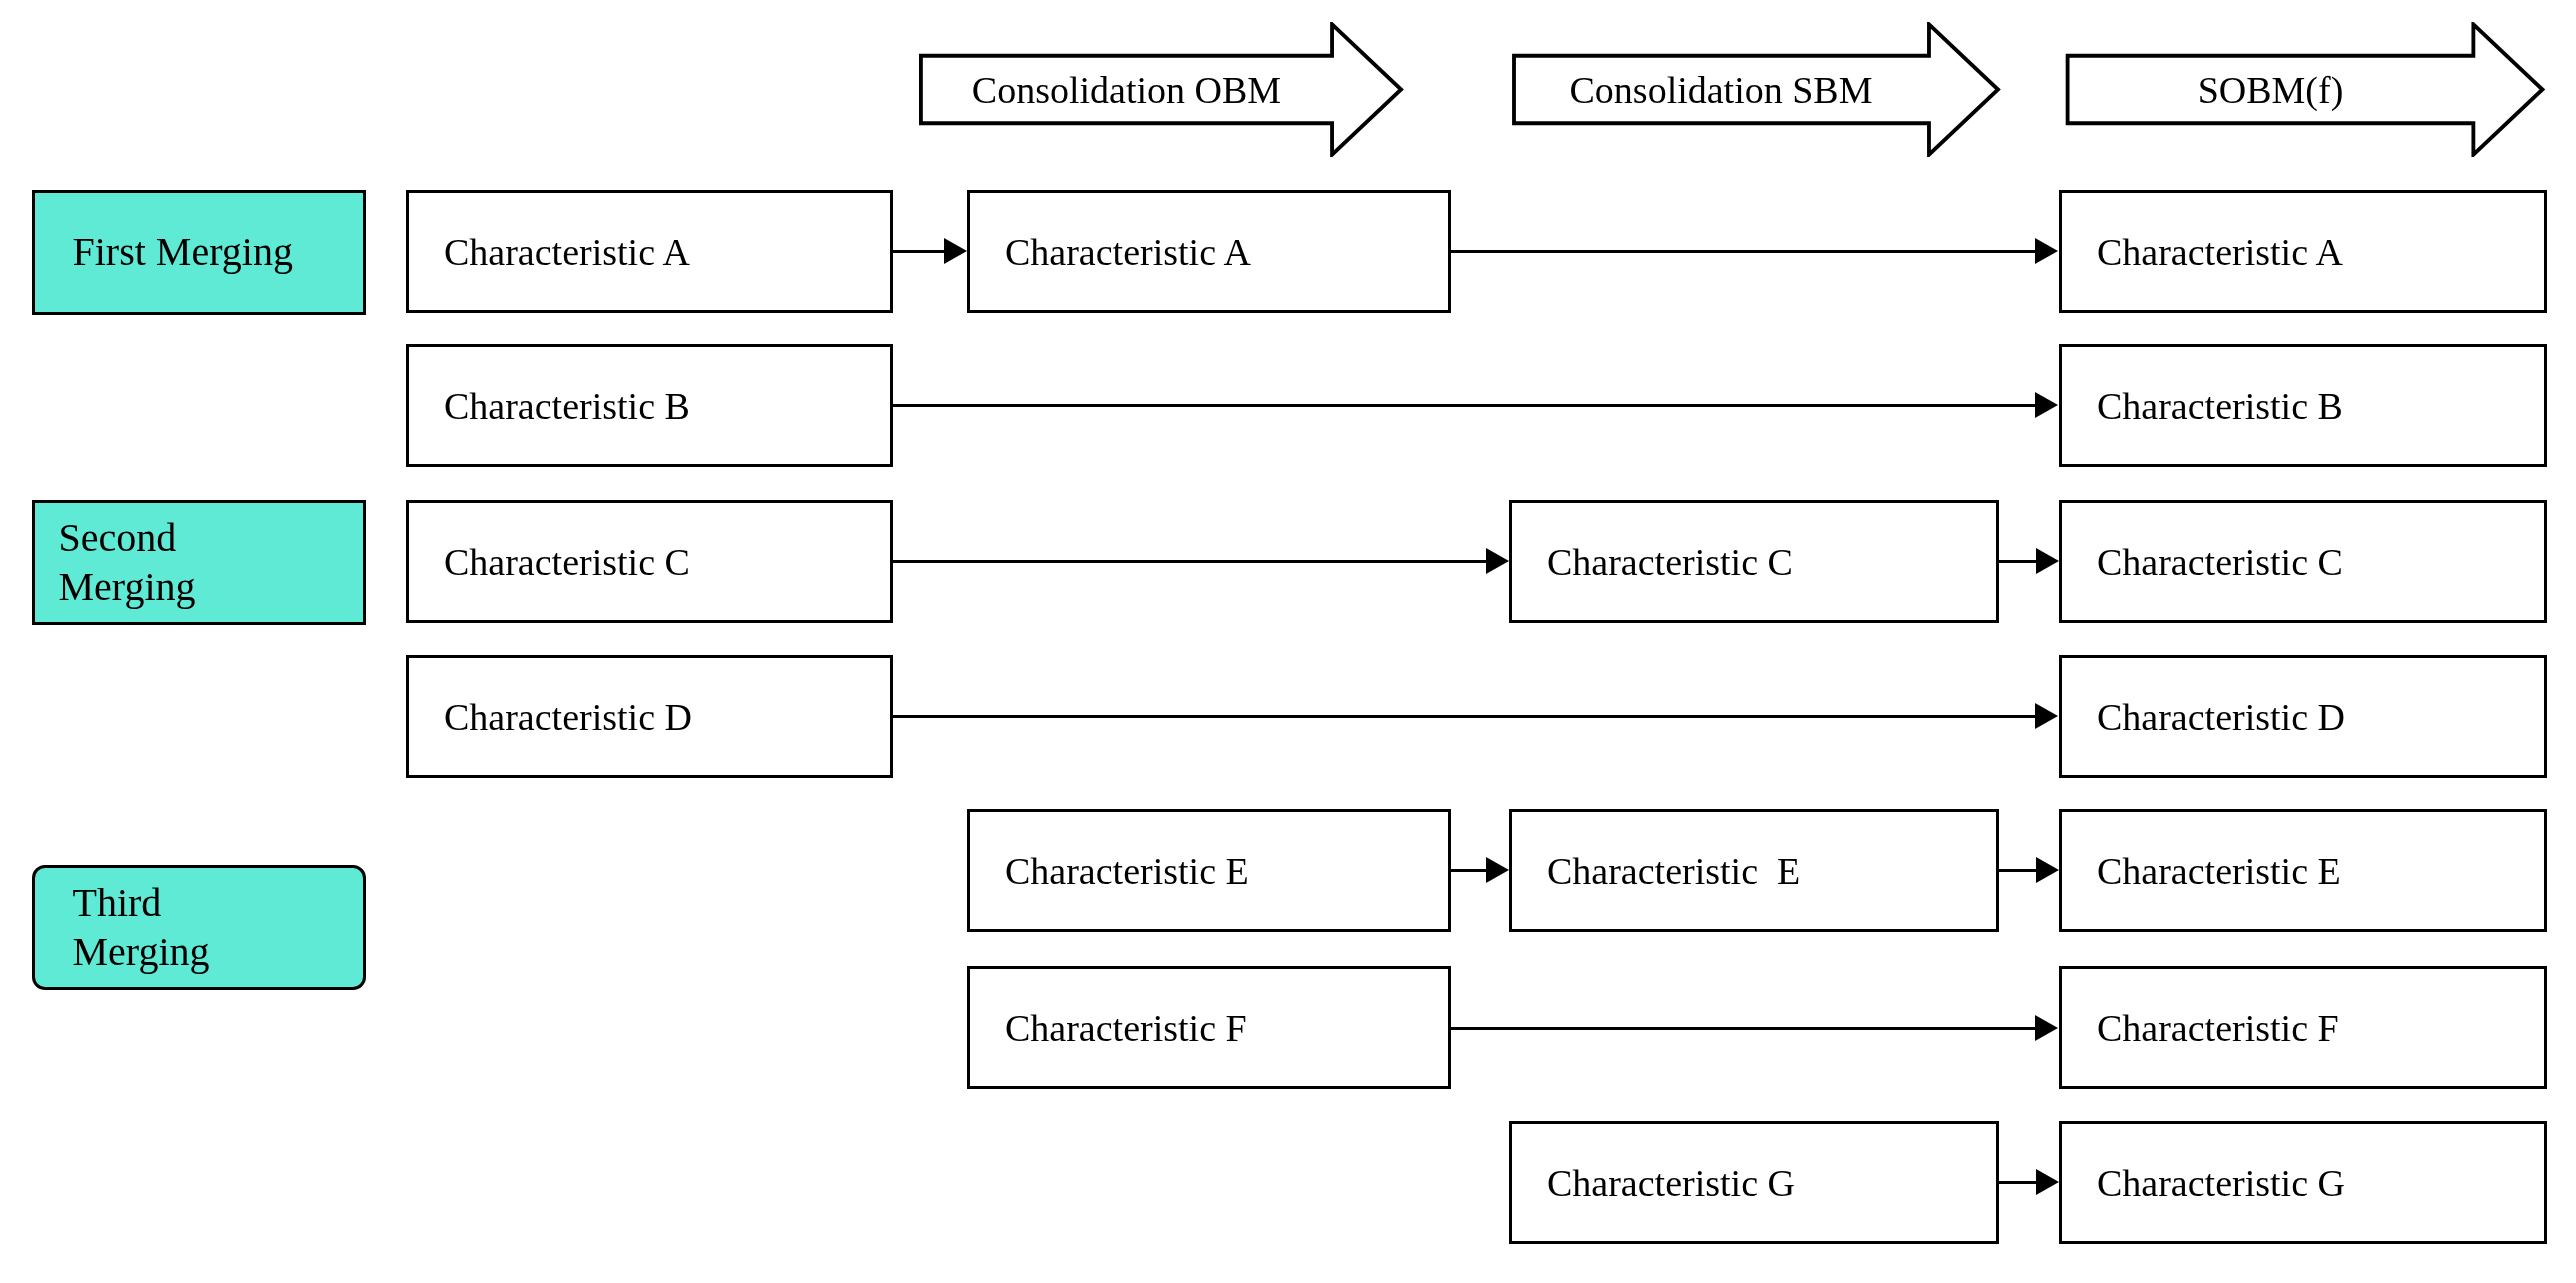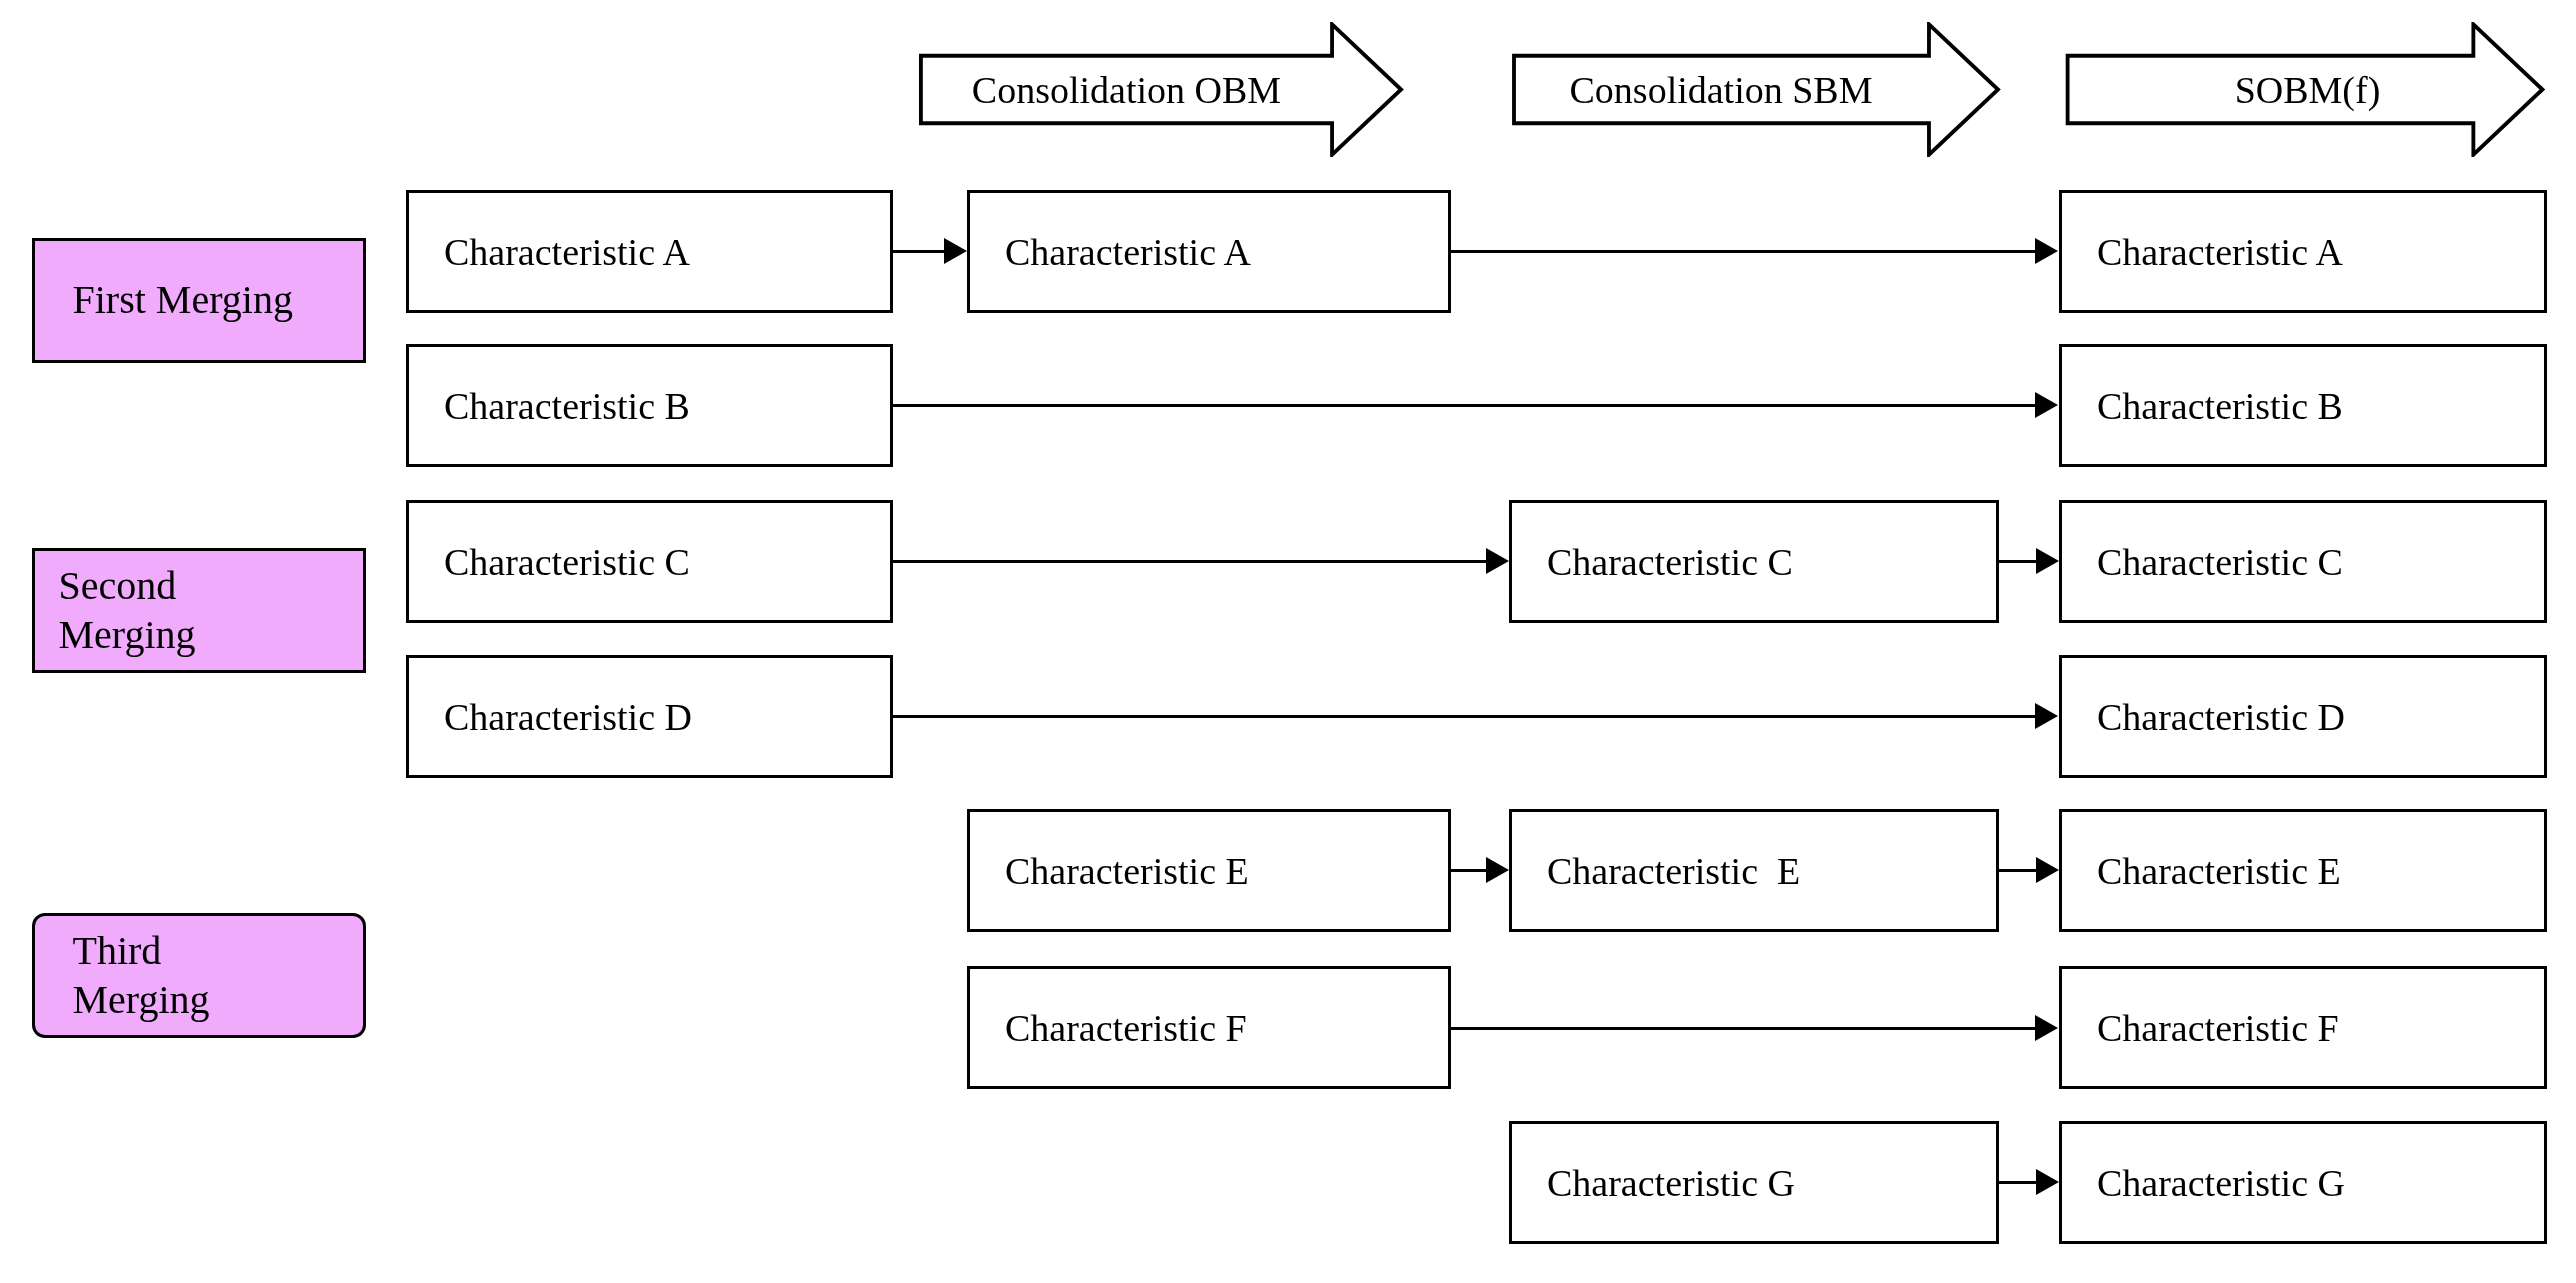--- a/index.html
+++ b/index.html
@@ -28,24 +28,23 @@
     position: absolute; height: 123px;
     background: #ffffff; border: 3.1px solid #000000;
     display: flex; align-items: center;
     padding-left: 35px;
   }
   .cbox-label { font-size: 38px; white-space: pre; }
 
   
   .gbox {
     position: absolute; left: 31.5px; width: 334px; height: 125px;
-    background: #f0abfc; border: 3.1px solid #000000;
+    background: #5eead4; border: 3.1px solid #000000;
     display: flex; align-items: center;
     padding-left: 38px;
-    margin-top: 48px;
   }
   .gbox-label { font-size: 40px; line-height: 1.22; white-space: pre-line; }
 
   
   .connector { position: absolute; height: 26px; }
   .connector .shaft {
     position: absolute; left: 0; top: 11.5px; height: 3.1px;
     right: 21.5px; background: #000000;
   }
   .connector .head {
@@ -73,21 +72,21 @@
     <svg width="490" height="135" viewBox="0 0 637 176">
       <polygon points="3,44 544,44 544,3 634,88 544,173 544,132 3,132" fill="#ffffff" stroke="#000000" stroke-width="5"></polygon>
     </svg>
     <div class="stage-label" style="width:420px;">Consolidation SBM</div>
   </div>
 
   <div class="stage-arrow" style="left:2065px;width:480px;">
     <svg width="480" height="135" viewBox="0 0 625 176">
       <polygon points="3,44 532,44 532,3 622,88 532,173 532,132 3,132" fill="#ffffff" stroke="#000000" stroke-width="5"></polygon>
     </svg>
-    <div class="stage-label" style="width:411px;margin-left:37px;">SOBM(f)</div>
+    <div class="stage-label" style="width:411px;">SOBM(f)</div>
   </div>
 
   <div class="gbox" style="top:190px;">
     <div class="gbox-label">First Merging</div>
   </div>
   <div class="gbox" style="top:500px;padding-left:24px;">
     <div class="gbox-label">Second
 Merging</div>
   </div>
   <div class="gbox" style="top:865px;border-radius:13px;">

